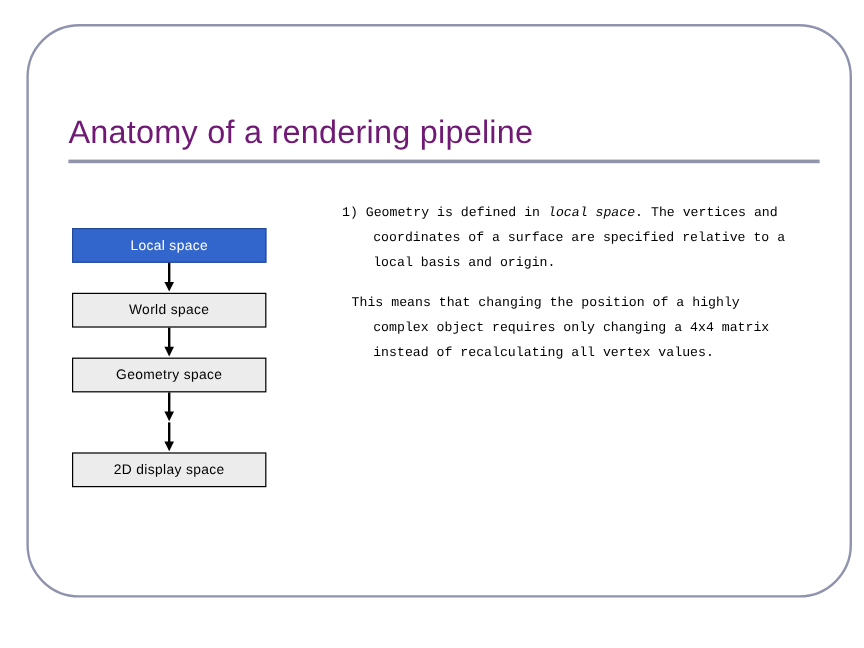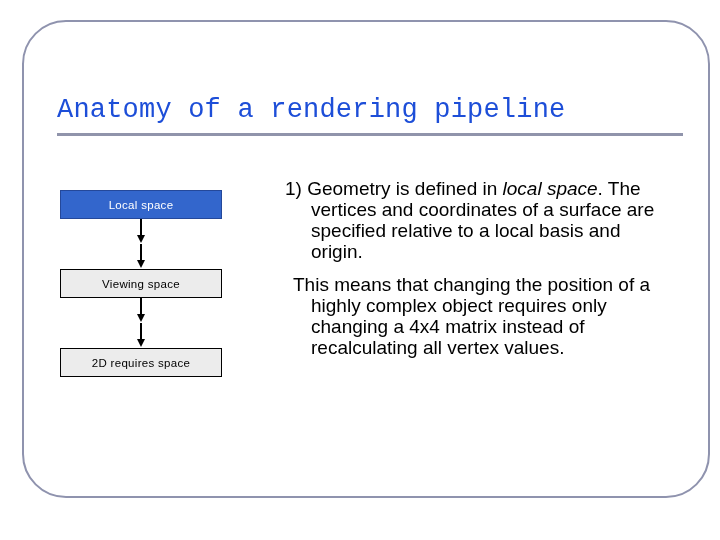--- a/index.html
+++ b/index.html
@@ -32,23 +32,23 @@
     border-radius: 44px;
     box-sizing: border-box;
     pointer-events: none;
   }
 
   #title {
     position: absolute;
     left: 57px;
     top: 95px;
     width: 630px;
-    font-family: Liberation Mono, monospace;
+    font-family: Liberation Sans, sans-serif;
     font-size: 27px;
-    color: #1d4ed8;
+    color: #701a75;
     letter-spacing: 0.2px;
     white-space: nowrap;
   }
 
   #title-rule {
     position: absolute;
     left: 57px;
     top: 133px;
     width: 626px;
     height: 3px;
@@ -111,24 +111,24 @@
     height: 0;
     border-left: 4px solid transparent;
     border-right: 4px solid transparent;
     border-top: 8px solid #000000;
   }
 
   
   #body-copy {
     position: absolute;
     left: 285px;
-    top: 178px;
+    top: 168px;
     width: 382px;
-    font-family: Liberation Sans, sans-serif;
-    font-size: 19px;
+    font-family: Liberation Mono, monospace;
+    font-size: 11px;
     line-height: 21px;
     color: #000000;
   }
 
   #body-copy p {
     margin: 0 0 12px 0;
     padding-left: 26px;
     text-indent: -26px;
   }
   #body-copy p.hang {
@@ -158,46 +158,51 @@
       <div class="flow-box accent">
         <span>Local space</span>
       </div>
     </div>
 
     <div class="flow-connector">
       <div class="stem"></div>
       <div class="head"></div>
     </div>
 
-
-    <div class="flow-connector">
-      <div class="stem"></div>
-      <div class="head"></div>
-    </div>
-
     <div class="flow-step">
       <div class="flow-box">
-        <span>Viewing space</span>
-      </div>
-    </div>
-
-    <div class="flow-connector">
-      <div class="stem"></div>
-      <div class="head"></div>
-    </div>
-
+        <span>World space</span>
+      </div>
+    </div>
 
     <div class="flow-connector">
       <div class="stem"></div>
       <div class="head"></div>
     </div>
 
     <div class="flow-step">
       <div class="flow-box">
-        <span>2D requires space</span>
+        <span>Geometry space</span>
+      </div>
+    </div>
+
+    <div class="flow-connector">
+      <div class="stem"></div>
+      <div class="head"></div>
+    </div>
+
+
+    <div class="flow-connector">
+      <div class="stem"></div>
+      <div class="head"></div>
+    </div>
+
+    <div class="flow-step">
+      <div class="flow-box">
+        <span>2D display space</span>
       </div>
     </div>
 
   </div>
 
   <div id="body-copy">
     <p><span>1) Geometry is defined in </span><em>local space</em><span>.  The vertices and coordinates of a surface are specified relative to a local basis and origin.</span></p>
     <p class="hang">This means that changing the position of a highly complex object requires only changing a 4x4 matrix instead of recalculating all vertex values.</p>
   </div>
 

